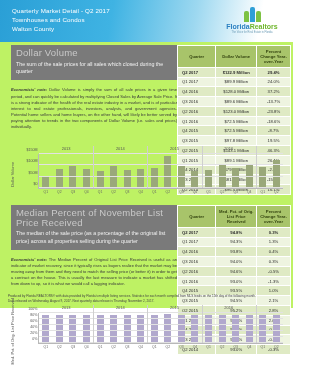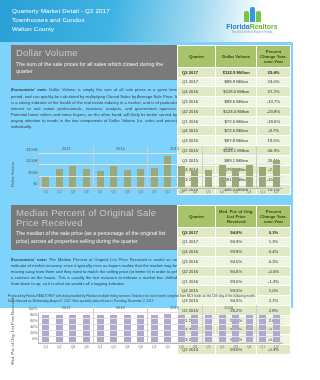--- a/index.html
+++ b/index.html
@@ -1,18 +1,18 @@
 <!DOCTYPE html>
 <html><head>
 <meta charset="utf-8">
 <style>
   html,body{margin:0;padding:0;background:#ffffff;}
   body{width:293px;height:380px;overflow:hidden;
        font-family:"Liberation Sans",sans-serif;color:#333;}
-  .page{position:relative;width:293px;height:308px;background:#7dd3fc;}
+  .page{position:relative;width:293px;height:308px;background:#bef264;}
 
   
   .hdr{position:absolute;left:0;top:0;width:293px;height:42px;
        background:linear-gradient(100deg,#2a9fd6 0%,#3fb3e3 38%,#9dd8f0 66%,#ffffff 88%);}
   .hdr-titles{position:absolute;left:12px;top:7px;color:#fff;line-height:1.45;}
   .hdr-titles div{font-size:6.2px;letter-spacing:.15px;white-space:nowrap;}
   .logo{position:absolute;right:5px;top:5px;width:72px;height:34px;text-align:center;}
   .logo-mark{height:17px;display:flex;align-items:flex-end;justify-content:center;gap:1px;}
   .lg-p{width:5px;border-radius:2px 2px 0 0;}
   .lg-a{background:#7dc243;height:11px;}
@@ -274,21 +274,21 @@
           <div class="yrdiv" style="left: 66.6667%;"></div>
           <div class="yrlab" style="left: 55.5556%;">2015</div>
           <div class="yrdiv" style="left: 88.8889%;"></div>
           <div class="yrlab" style="left: 77.7778%;">2016</div>
         </div>
     </div>
   </div>
 
   <div class="sec" style="top:205px;">
     <div class="sec-band">
-      <div class="sec-title">Median Percent of Original Sale Price Received</div>
+      <div class="sec-title">Median Percent of November List Price Received</div>
       <div class="sec-desc">The median of the sale price (as a percentage of the original list price) across all properties selling during the quarter</div>
     </div>
     <div class="note">
       <b>Economists' note:</b>
       <span>The Median Percent of Original List Price Received is useful as an indicator of market recovery, since it typically rises as buyers realize that the market may be moving away from them and they need to match the selling price (or better it) in order to get a contract on the house. This is usually the last measure to indicate a market has shifted from down to up, so it is what we would call a lagging indicator.</span>
     </div>
   </div>
 
   <table class="tbl" style="top:205px;">
     <thead>

